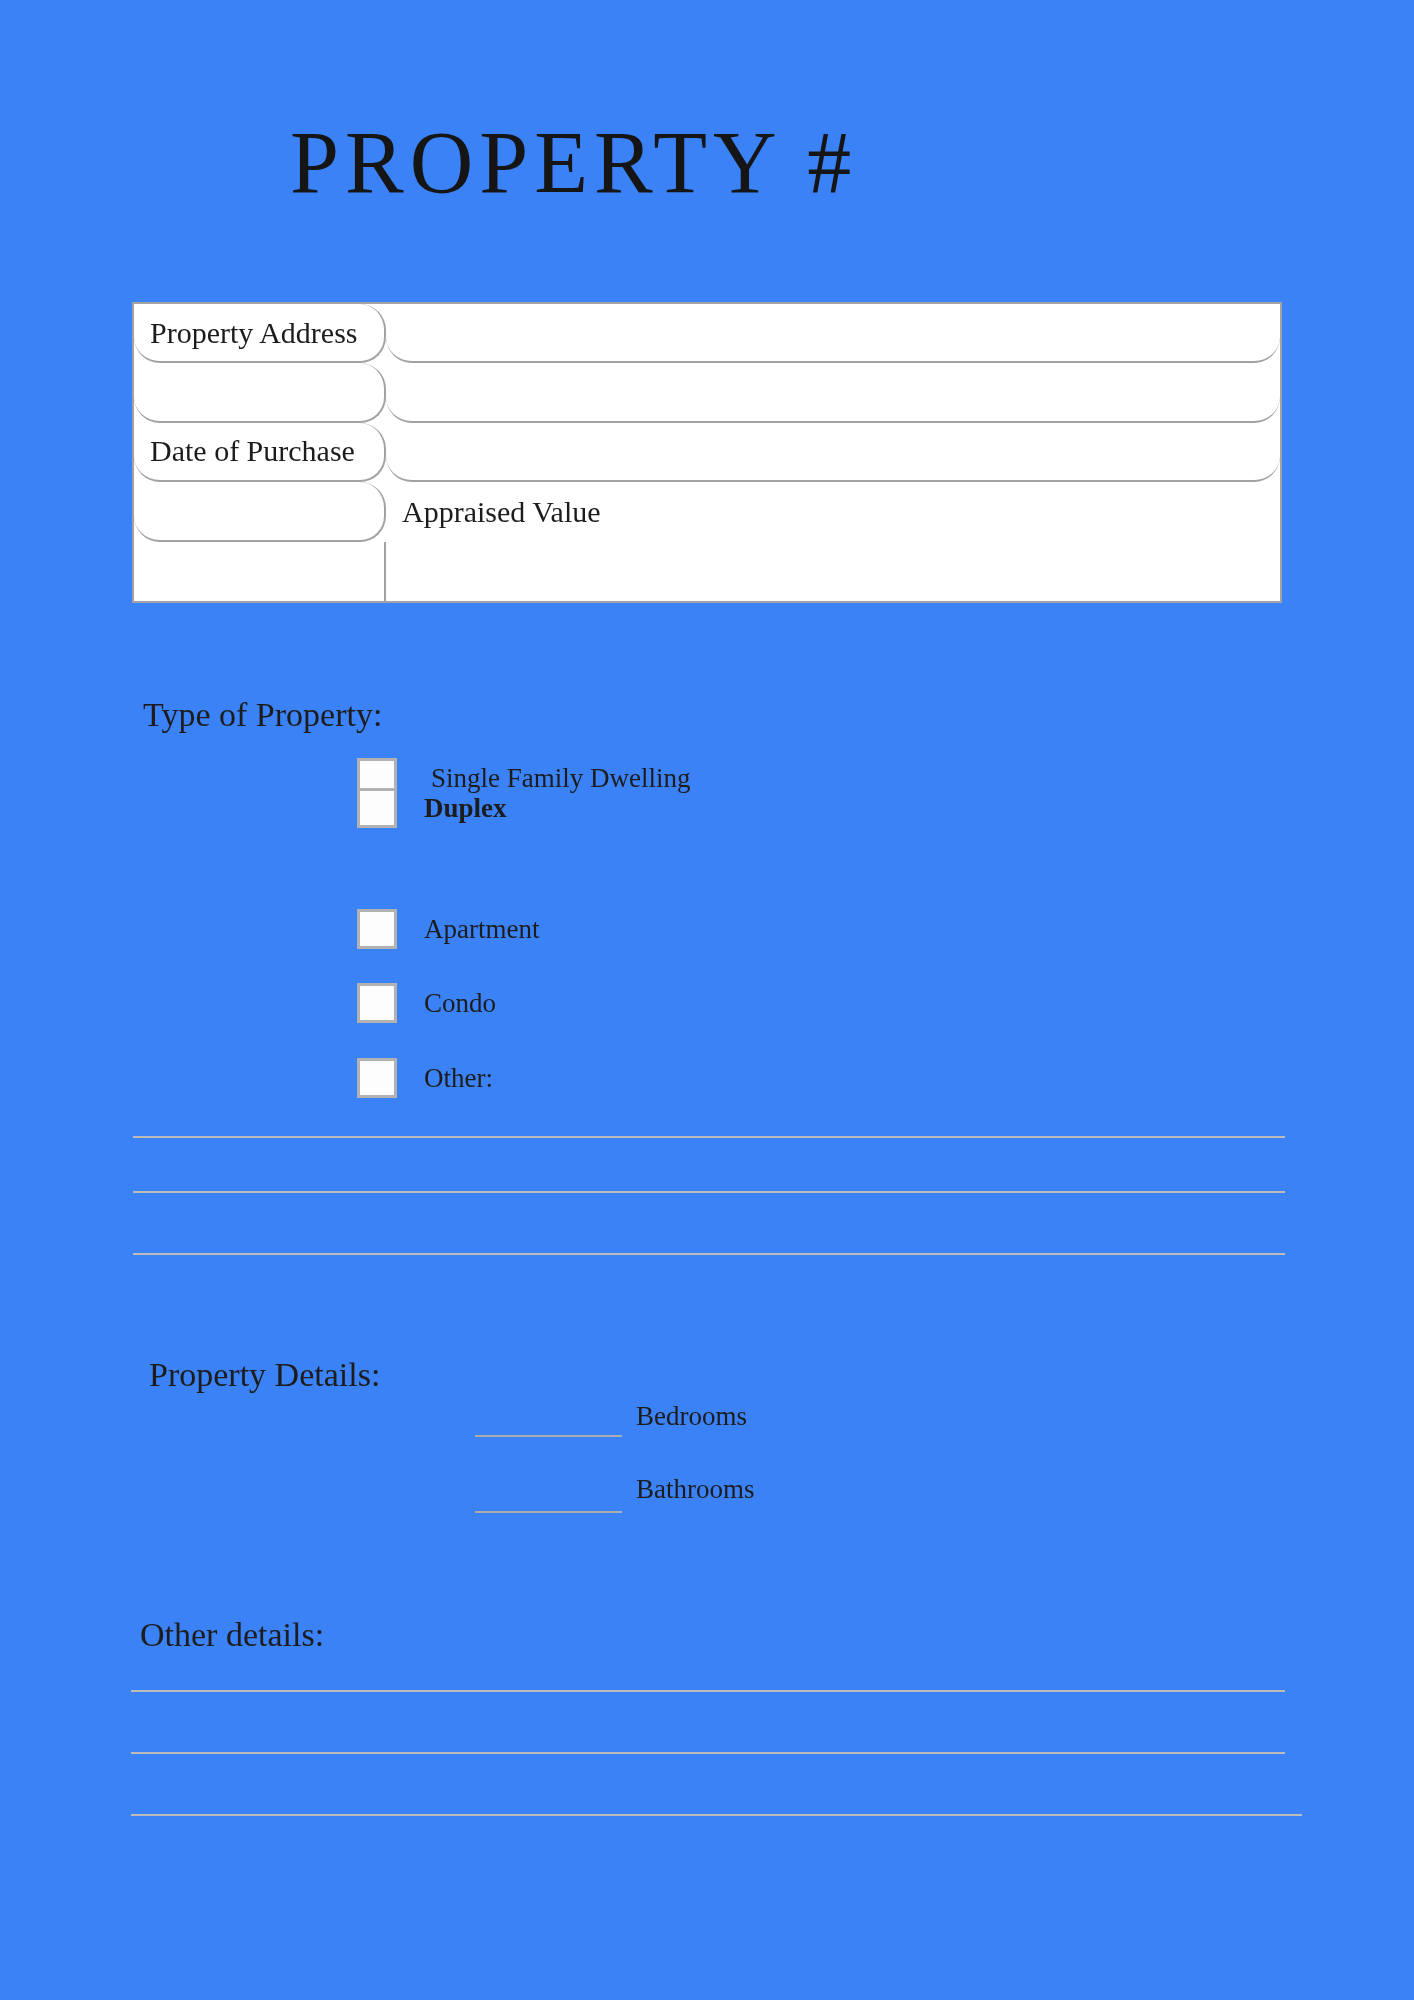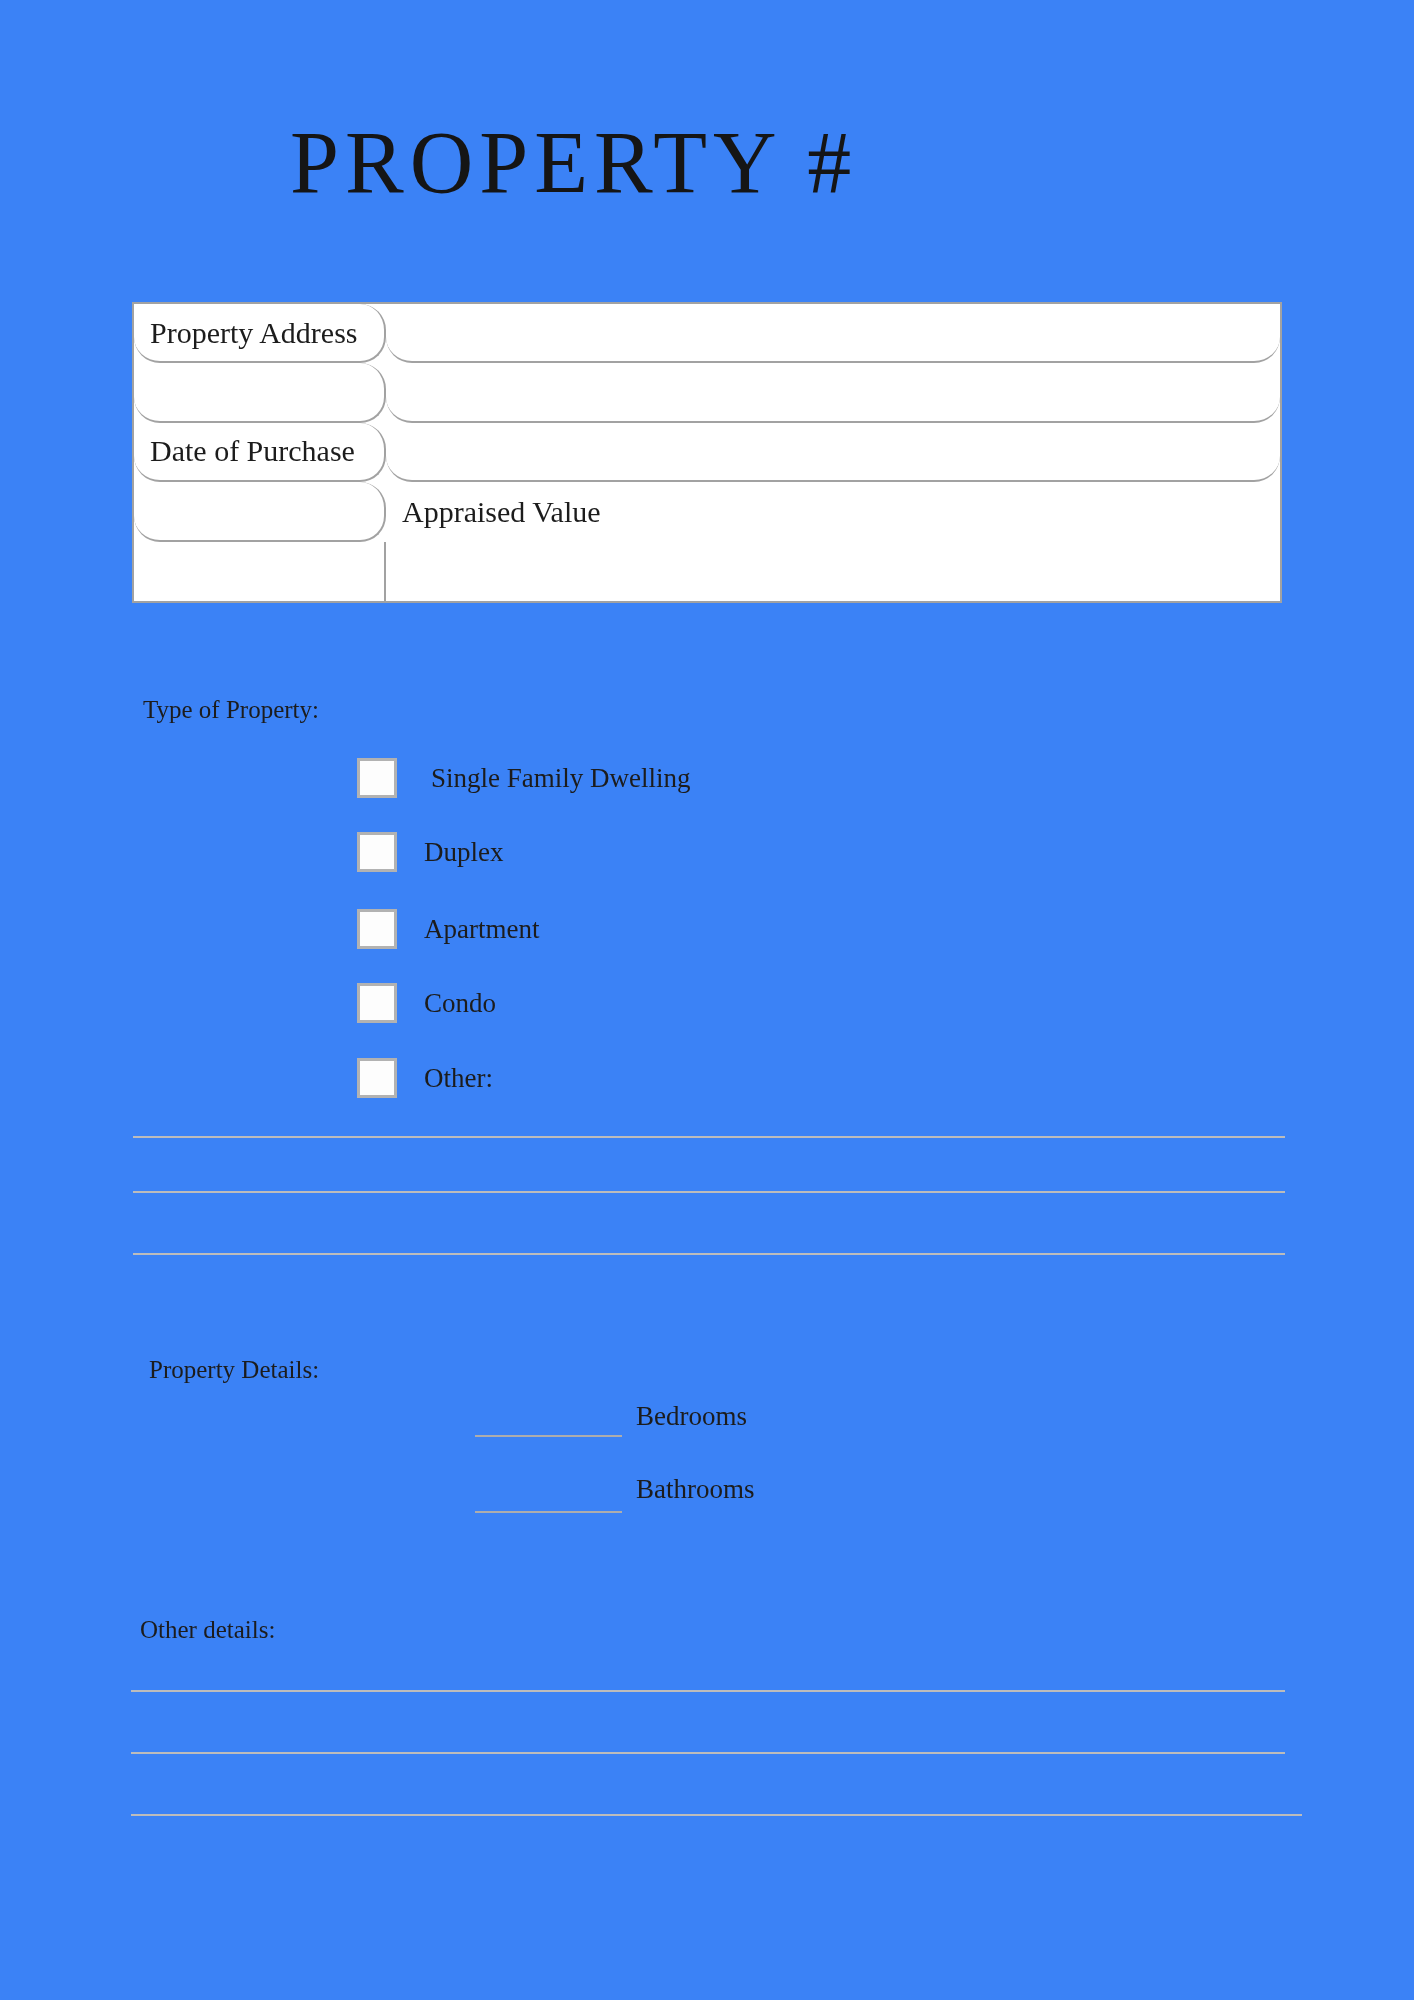--- a/index.html
+++ b/index.html
@@ -42,21 +42,21 @@
     padding-left: 16px;
     font-size: 30px;
     color: #1c1c1c;
   }
   .info-table .cell:nth-child(odd) { border-right: 2px solid #a2a2a2; }
   .info-table .cell:not(:nth-last-child(-n+2)) { border-bottom: 2px solid #a2a2a2; border-radius: 26px; }
 
   
   .section-label {
     position: absolute;
-    font-size: 25px;
+    font-size: 34px;
     color: #1c1c1c;
     white-space: nowrap;
   }
 
   
   .check-row {
     position: absolute;
     left: 357px;
     height: 40px;
     display: flex;
@@ -118,21 +118,21 @@
     <div class="cell"></div>
   </div>
 
   <div class="section-label" style="left:143px; top:696px;">Type of Property:</div>
 
   <div class="check-row" style="top:758px;gap:7px;">
     <div class="checkbox"></div>
     <span class="check-label">Single Family Dwelling</span>
   </div>
 
-  <div class="check-row" style="top:832px;">
+  <div class="check-row" style="top:788px;font-weight:bold;">
     <div class="checkbox"></div>
     <span class="check-label">Duplex</span>
   </div>
 
   <div class="check-row" style="top:909px;">
     <div class="checkbox"></div>
     <span class="check-label">Apartment</span>
   </div>
 
   <div class="check-row" style="top:983px;">

